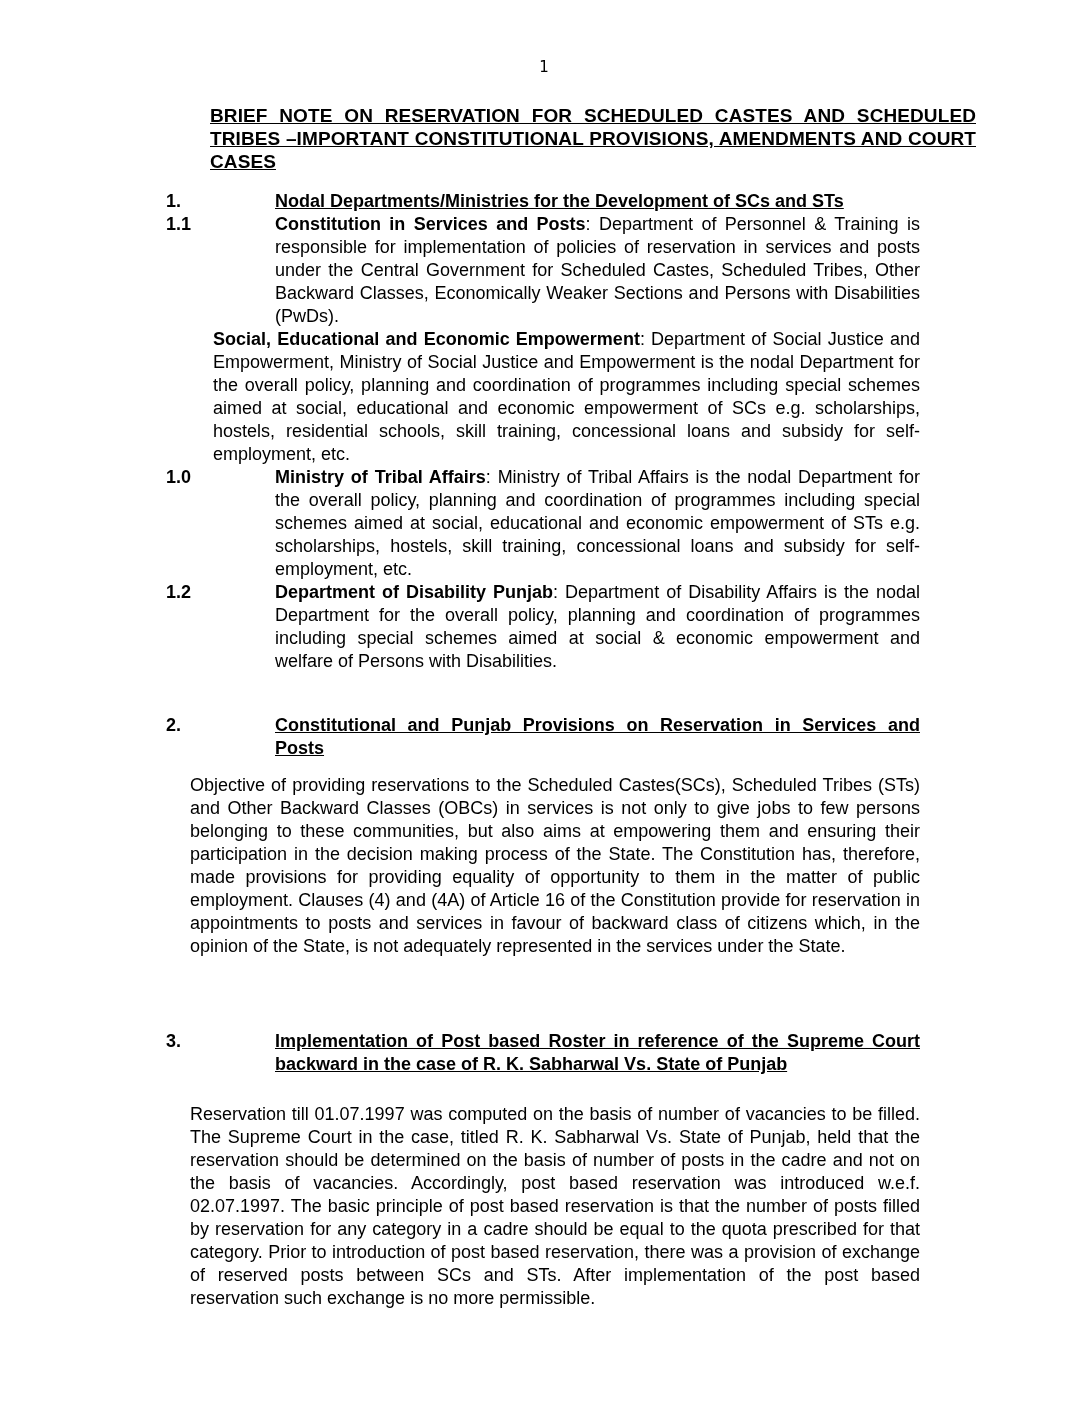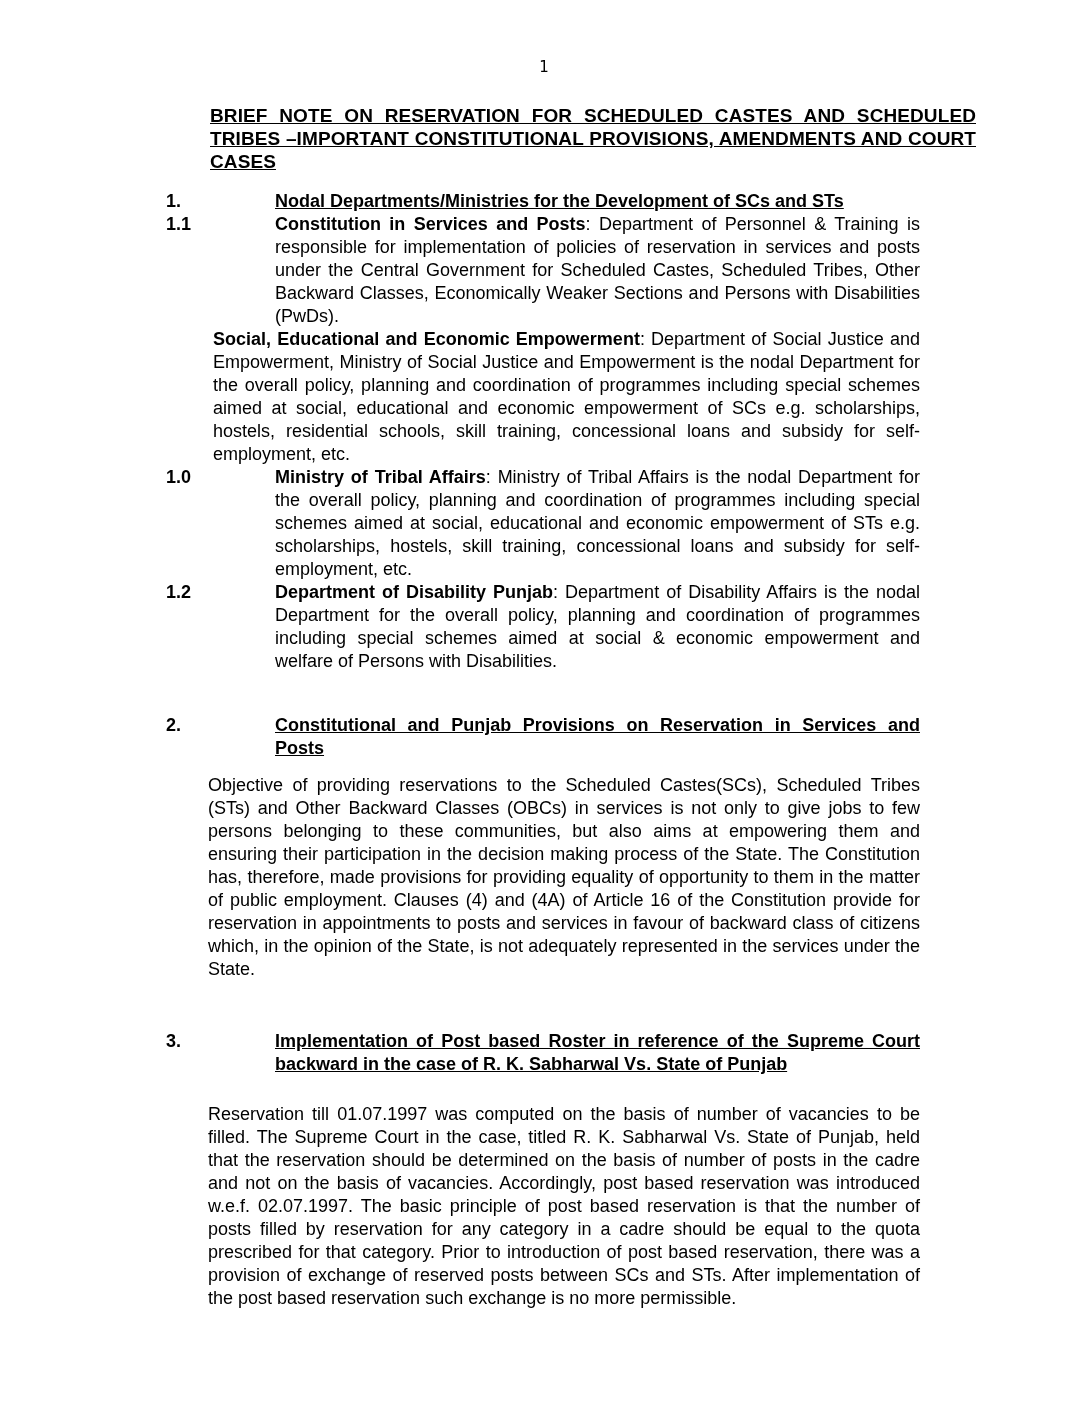--- a/index.html
+++ b/index.html
@@ -9,21 +9,21 @@
     font-family: "DejaVu Sans", sans-serif; font-size: 15px; }
   .title { position: absolute; left: 166px; top: 104px; width: 766px;
     font-family: "Liberation Sans", sans-serif; font-weight: bold; font-size: 19px; line-height: 23px;
     text-decoration: underline; text-align: justify; text-align-last: left; letter-spacing: 0.1px; margin-left: 44px; }
   .sec { position: absolute; left: 166px; width: 754px; font-family: "Liberation Sans", sans-serif; font-size: 18px; line-height: 23px; }
   .row { display: flex; }
   .num { width: 62px; flex: 0 0 62px; font-weight: bold; }
   .txt { flex: 1; text-align: justify; margin-left: 47px; }
   .head { font-weight: bold; text-decoration: underline; }
   .lead { font-weight: bold; }
-  .para { margin-left: 42px; text-align: justify; }
+  .para { margin-left: 24px; text-align: justify; }
 </style>
 </head>
 <body>
 
 <div class="page">
   <div class="page-num">1</div>
 
   <div class="title">BRIEF NOTE ON RESERVATION FOR SCHEDULED CASTES AND SCHEDULED TRIBES –IMPORTANT CONSTITUTIONAL PROVISIONS, AMENDMENTS AND COURT CASES</div>
 
   <div class="sec" style="top:190px;">

